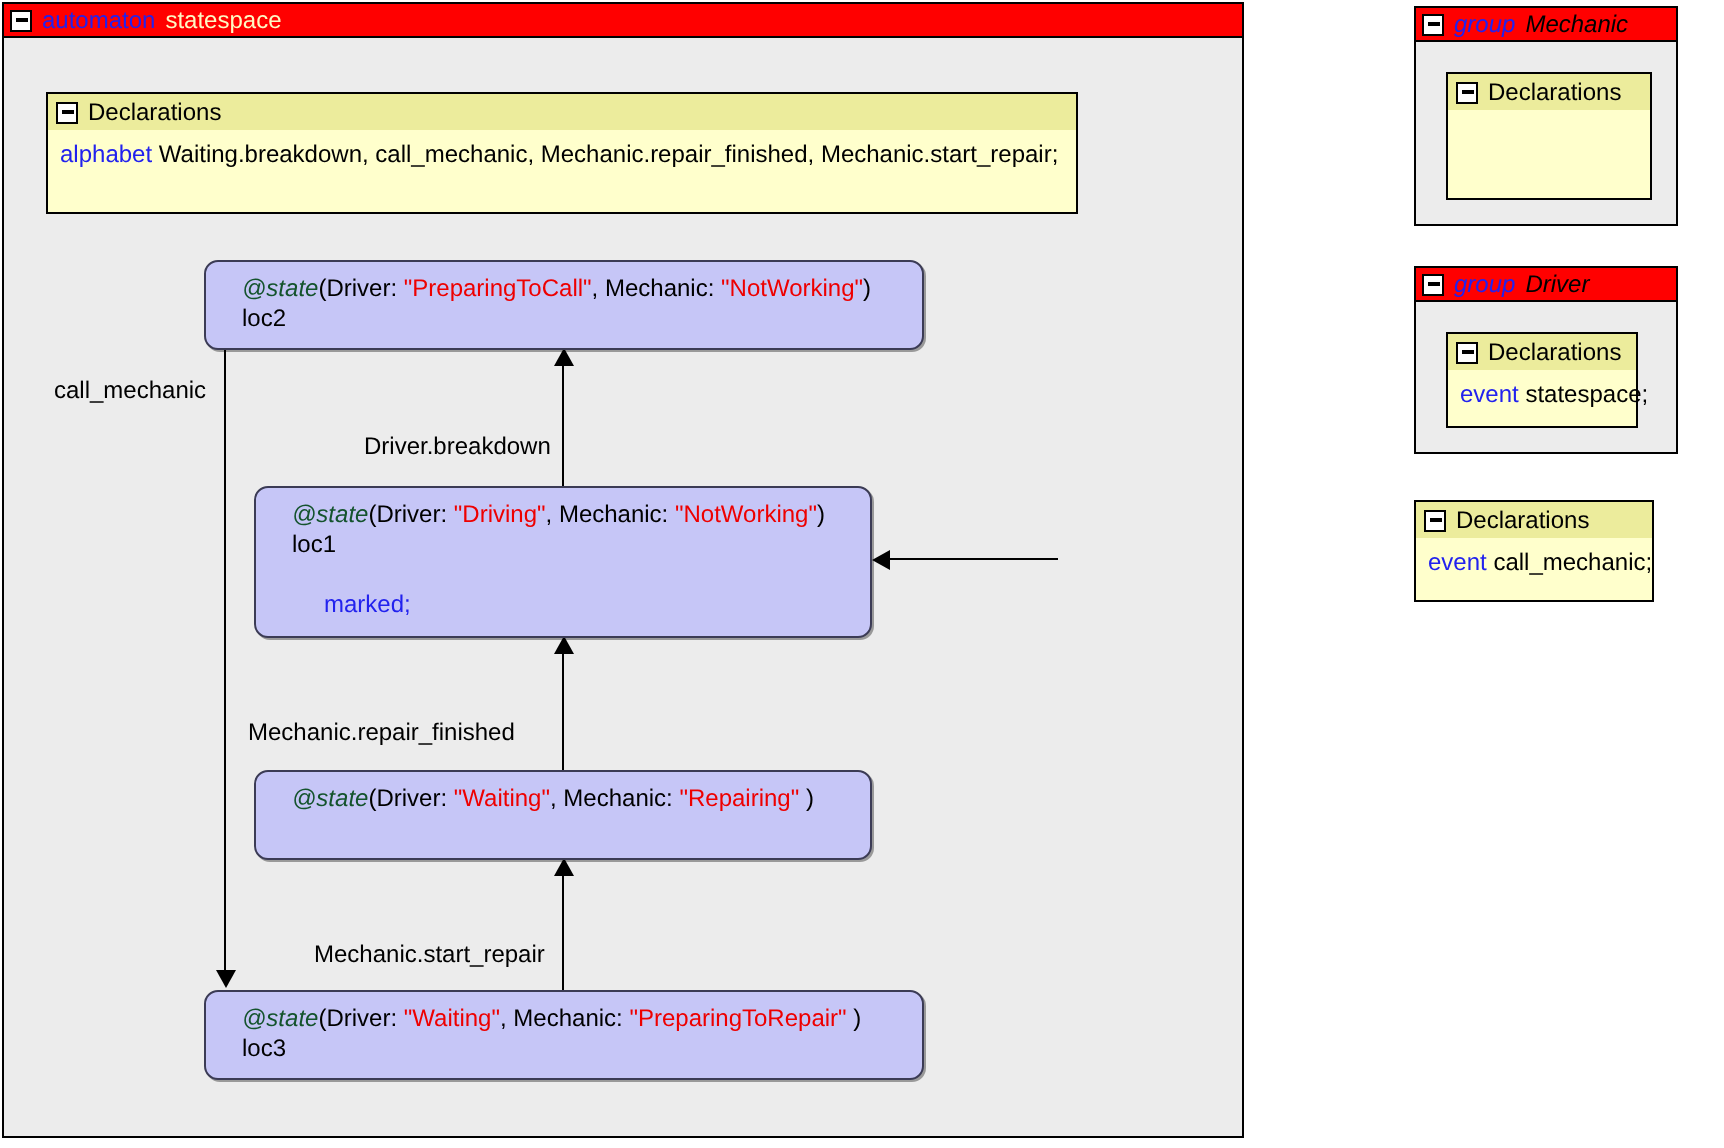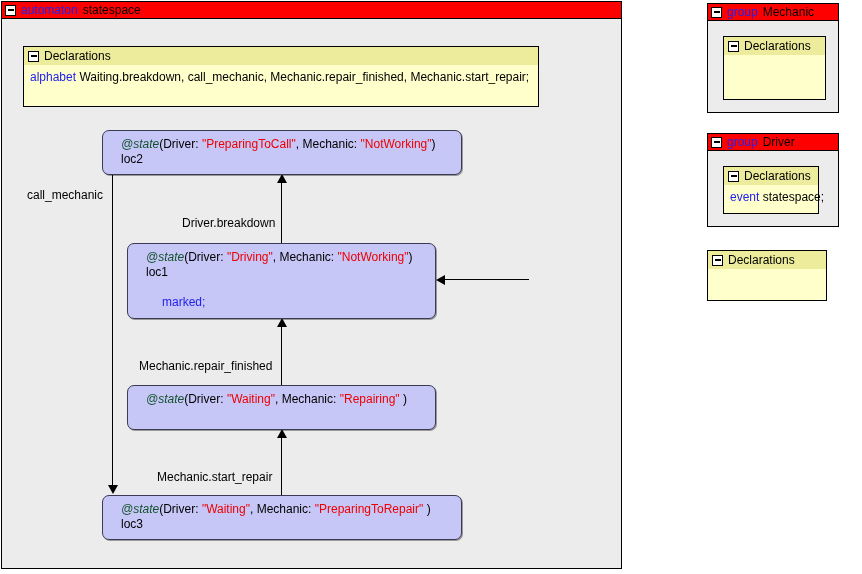--- a/index.html
+++ b/index.html
@@ -34,25 +34,26 @@
     box-sizing: border-box;
     border-bottom: 1px solid #000000;
     white-space: nowrap;
     overflow: hidden;
   }
   .panel-title .kw {
     color: #2222ee;
     margin-left: 5px;
   }
   .panel-title .nm {
-    color: #000000;
+    color: #fef9c3;
     margin-left: 5px;
   }
   .panel-title.italic .kw,
   .panel-title.italic .nm {
+    font-style: italic;
   }
   .panel-title.italic .nm {
     color: #000000;
   }
 
   
   .toggle {
     width: 11px;
     height: 11px;
     background: #ffffff;
@@ -185,21 +186,21 @@
   <div class="arrow-up" style="left:275px; top:316px;"></div>
 
   <div class="vline" style="left:279px; top:436px; height:57px;"></div>
   <div class="arrow-up" style="left:275px; top:427px;"></div>
 
   <div class="hline" style="left:443px; top:277px; width:84px;"></div>
   <div class="arrow-left" style="left:434px; top:273px;"></div>
 
   <div class="edge-label" style="left:25px; top:186px;">call_mechanic</div>
   <div class="edge-label" style="left:180px; top:214px;">Driver.breakdown</div>
-  <div class="edge-label" style="left:137px; top:357px;">Mechanic.repair_finished</div>
+  <div class="edge-label" style="left:122px; top:357px;">Mechanic.repair_finished</div>
   <div class="edge-label" style="left:155px; top:468px;">Mechanic.start_repair</div>
 
   <div class="state" style="left:100px; top:128px; width:360px; height:45px;">
     <div>
       <span class="at">@state</span><span>(</span><span>Driver:</span>
       <span class="val">"PreparingToCall"</span><span>,</span>
       <span>Mechanic:</span>
       <span class="val">"NotWorking"</span><span>)</span>
     </div>
     <div class="locname">loc2</div>
@@ -281,13 +282,19 @@
   </div>
 </div>
 
 <div class="decl" style="left:707px; top:250px; width:120px; height:51px;">
   <div class="decl-head">
     <span class="toggle">
         <i></i>
       </span>
     <span class="lbl">Declarations</span>
   </div>
+  <div class="decl-body">
+    <div>
+      <span class="kwblue">event</span>
+      <span>call_mechanic;</span>
+    </div>
+  </div>
 </div>
 
 </body></html>

